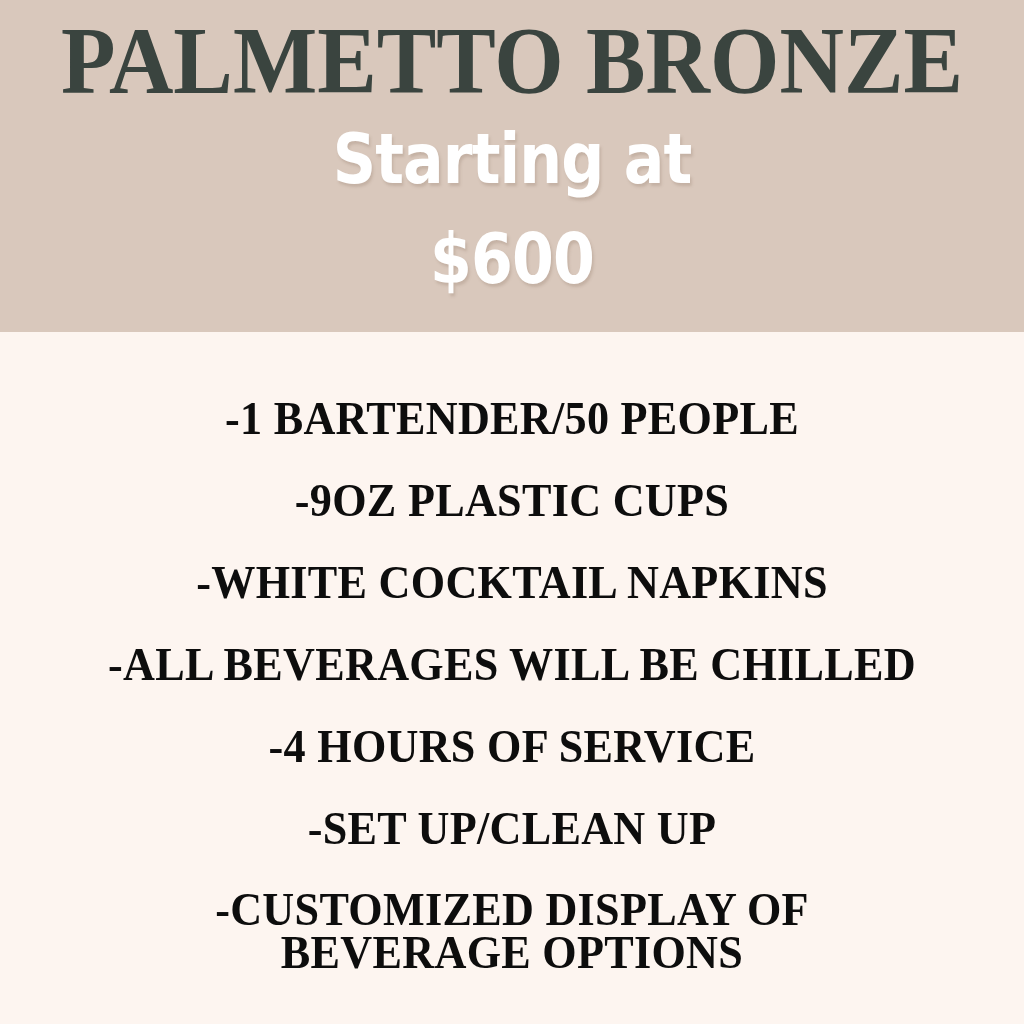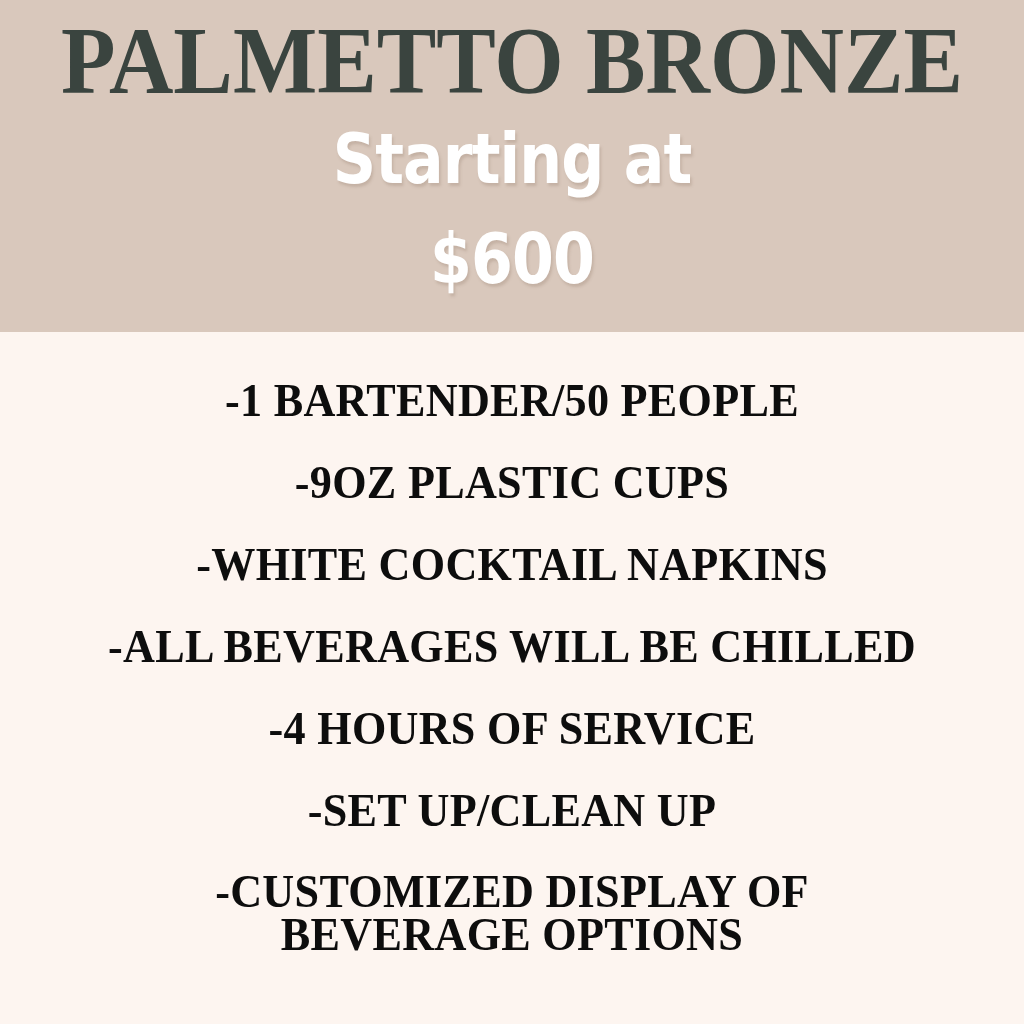--- a/index.html
+++ b/index.html
@@ -86,21 +86,21 @@
     text-shadow: 2px 3px 3px rgba(150,125,110,0.30);
     white-space: nowrap;
   }
 
   
   .features-area {
     position: relative;
     width: 1024px;
     flex: 1 1 auto;
     background: #FDF5F0;
-    padding-top: 28px;
+    padding-top: 46px;
     box-sizing: border-box;
   }
 
   .feature-list {
     list-style: none;
     margin: 0;
     padding: 0;
     width: 1024px;
   }
 

